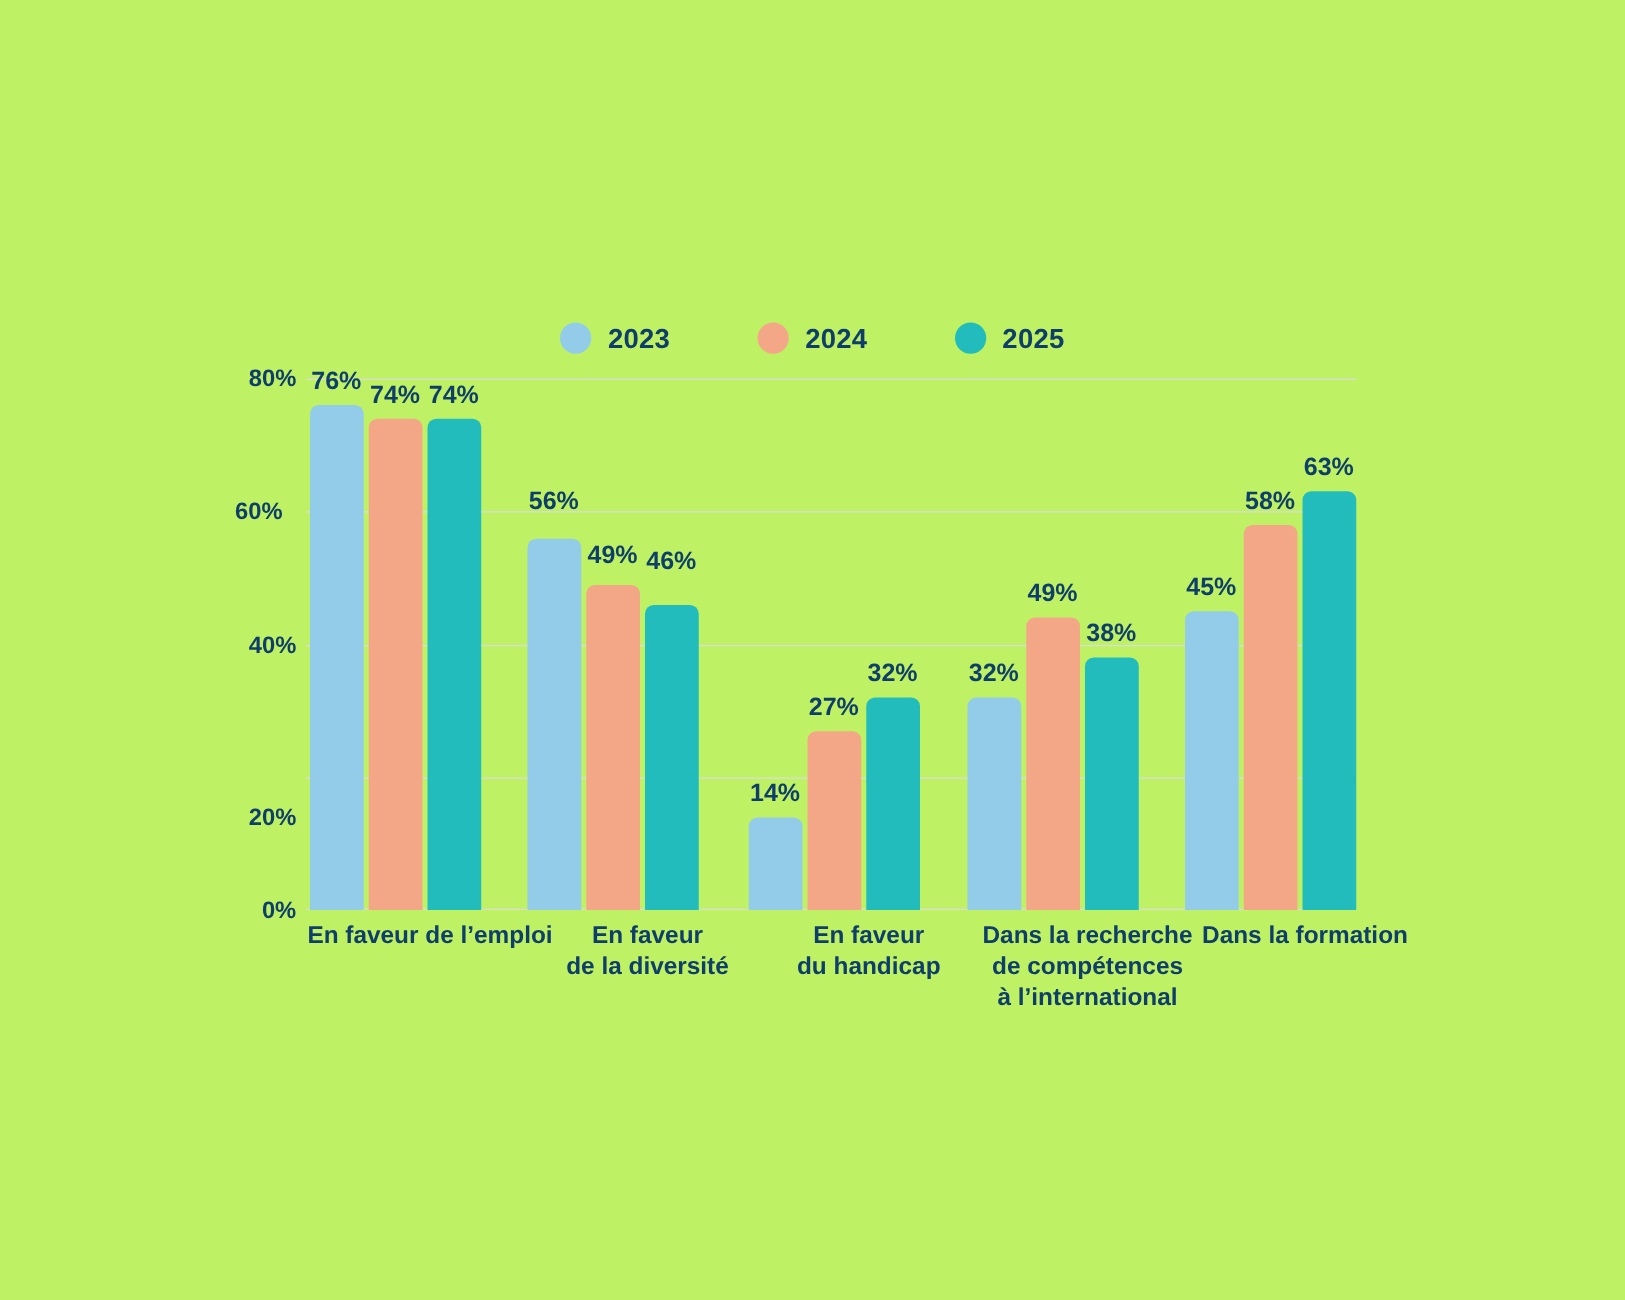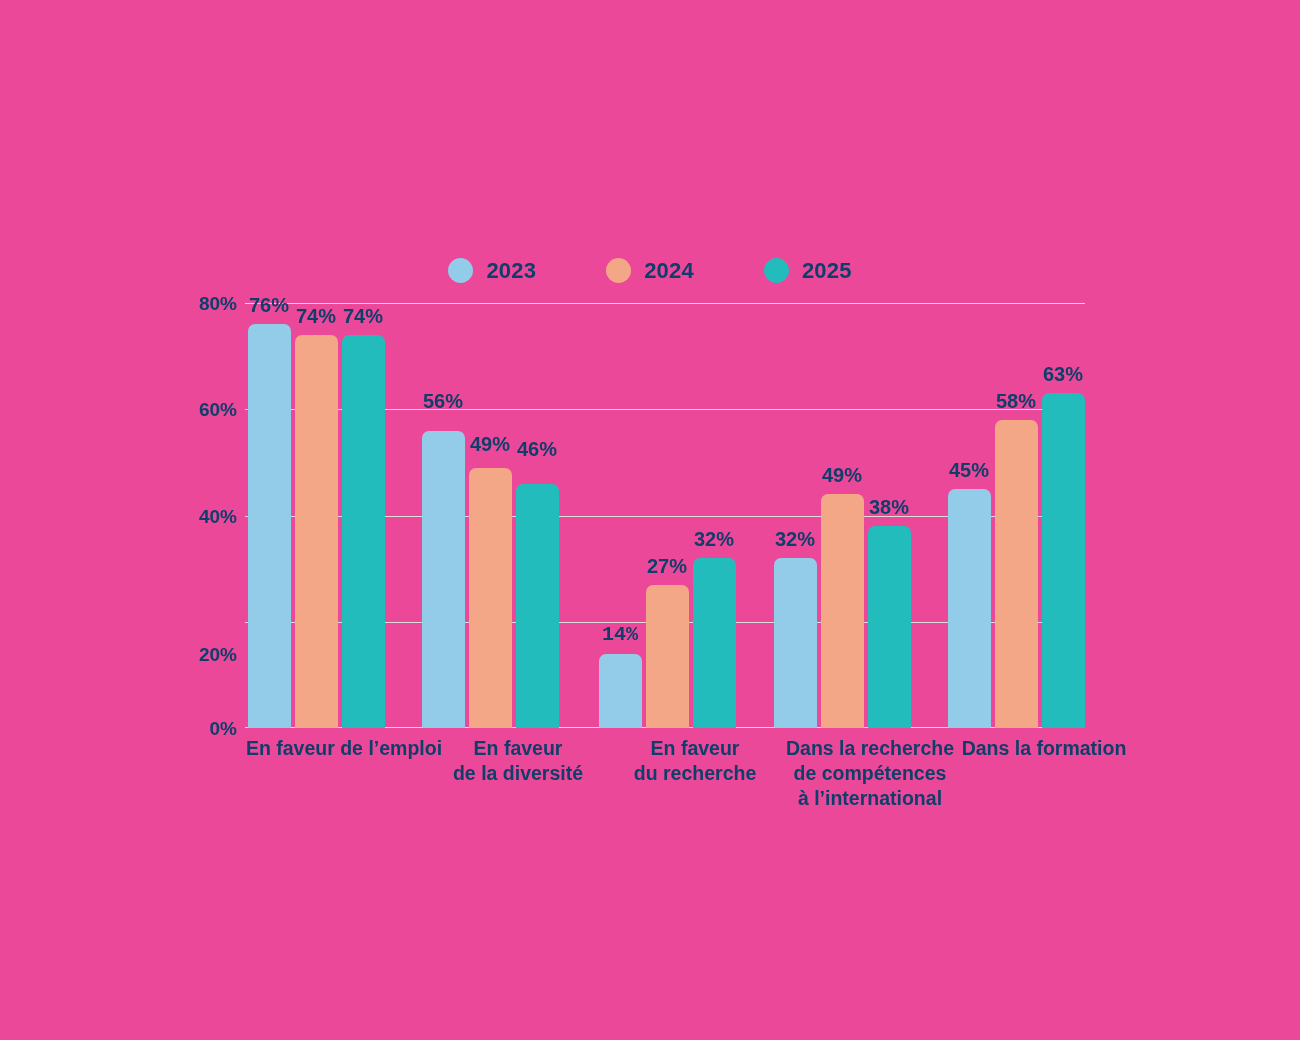--- a/index.html
+++ b/index.html
@@ -11,21 +11,21 @@
     width: 1300px;
     height: 1040px;
     font-family: "Liberation Sans", sans-serif;
     overflow: hidden;
   }
 
   #chart-root {
     position: relative;
     width: 1300px;
     height: 1040px;
-    background: #ec4899;
+    background: #bef264;
   }
 
   
   .legend {
     position: absolute;
     left: 0;
     top: 258px;
     width: 1300px;
     display: flex;
     justify-content: center;
@@ -163,21 +163,21 @@
   <div class="plot" id="grid-host">
       <div class="gridline" style="top: 0px;"></div>
       <div class="gridline" style="top: 106.25px;"></div>
       <div class="gridline" style="top: 212.5px;"></div>
       <div class="gridline" style="top: 318.75px;"></div>
       <div class="baseline"></div>
     </div>
 
   <div id="yaxis-host">
       <div class="ylabel" style="left: 177px; top: 294px; text-align: right;">80%</div>
-      <div class="ylabel" style="left: 177px; top: 400.25px;">60%</div>
+      <div class="ylabel" style="left: 177px; top: 400.25px; text-align: center;">60%</div>
       <div class="ylabel" style="left: 177px; top: 506.5px;">40%</div>
       <div class="ylabel" style="left: 177px; top: 612.75px; margin-top: 32px;">20%</div>
       <div class="ylabel" style="left: 177px; top: 719px;">0%</div>
     </div>
 
   <div class="groups" id="bars-host">
       <div class="group" style="left: 2.5px; width: 137px;">
         <div class="bar-wrap" style="left: 0px;">
           <div class="bar" style="height: 403.75px; background: rgb(147, 204, 233);"></div>
           <div class="bar-value" style="bottom: 412.75px;">76%</div>
@@ -201,21 +201,21 @@
           <div class="bar-value" style="bottom: 274px;">49%</div>
         </div>
         <div class="bar-wrap" style="left: 94px;">
           <div class="bar" style="height: 244.375px; background: rgb(34, 188, 188);"></div>
           <div class="bar-value" style="bottom: 269px;">46%</div>
         </div>
       </div>
       <div class="group" style="left: 353.5px; width: 137px;">
         <div class="bar-wrap" style="left: 0px;">
           <div class="bar" style="height: 74.375px; background: rgb(147, 204, 233);"></div>
-          <div class="bar-value" style="bottom: 83.375px; font-family: Liberation Mono, monospace;">14%</div>
+          <div class="bar-value" style="bottom: 83.375px;">14%</div>
         </div>
         <div class="bar-wrap" style="left: 47px;">
           <div class="bar" style="height: 143.438px; background: rgb(244, 167, 135);"></div>
           <div class="bar-value" style="bottom: 152.438px;">27%</div>
         </div>
         <div class="bar-wrap" style="left: 94px;">
           <div class="bar" style="height: 170px; background: rgb(34, 188, 188);"></div>
           <div class="bar-value" style="bottom: 179px;">32%</div>
         </div>
       </div>
@@ -252,21 +252,21 @@
   <div class="xlabels" id="xlabels-host">
       <div class="xlabel" style="width: 230px; left: 201px;">
         <div>En faveur de l’emploi</div>
       </div>
       <div class="xlabel" style="width: 180px; left: 400px;">
         <div>En faveur</div>
         <div>de la diversité</div>
       </div>
       <div class="xlabel" style="width: 180px; left: 577px;">
         <div>En faveur</div>
-        <div>du recherche</div>
+        <div>du handicap</div>
       </div>
       <div class="xlabel" style="width: 210px; left: 737px;">
         <div>Dans la recherche</div>
         <div>de compétences</div>
         <div>à l’international</div>
       </div>
       <div class="xlabel" style="width: 200px; left: 916px;">
         <div>Dans la formation</div>
       </div>
     </div>

